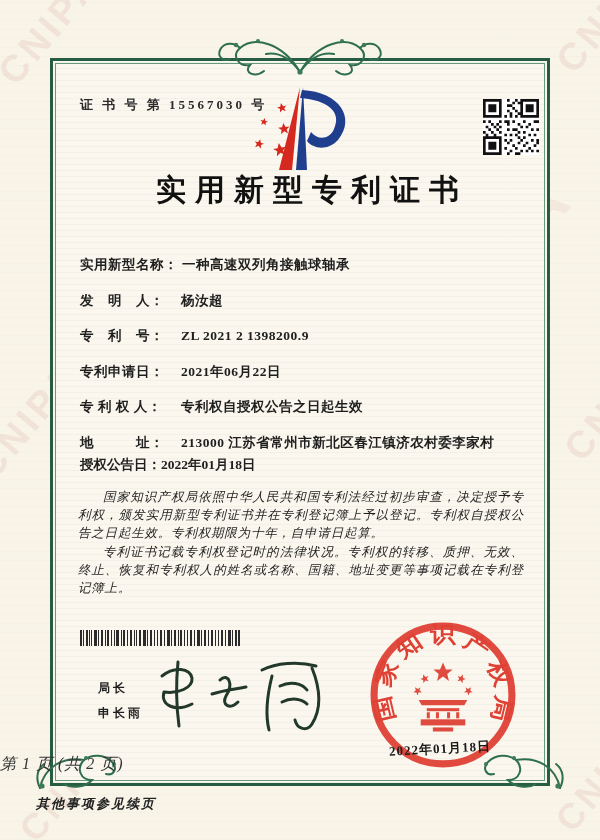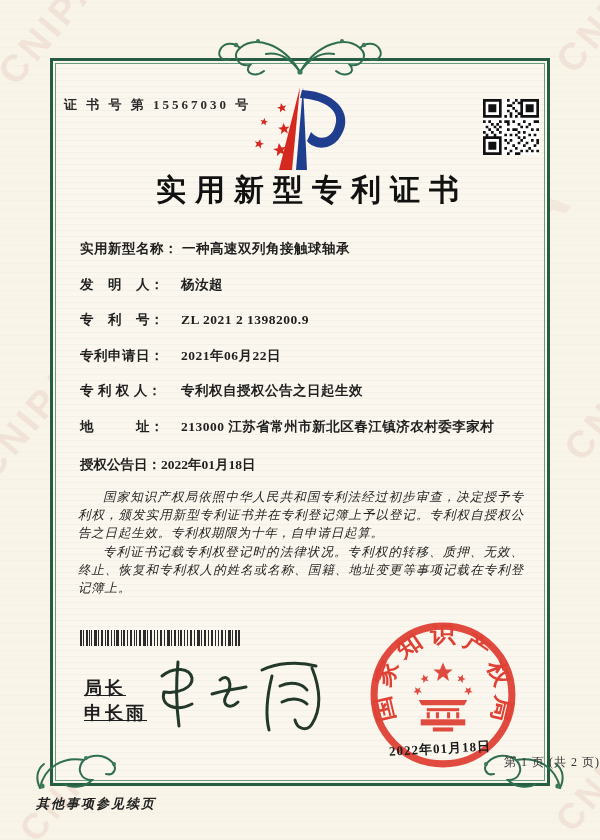--- a/index.html
+++ b/index.html
@@ -29,49 +29,49 @@
     border:3px solid #265c41;
     background:
       repeating-linear-gradient(0deg, rgba(70,130,100,0.05) 0 1px, transparent 1px 6px),
       #fbf7ee;}
   .frame-inner{position:absolute;inset:2px;border:1px solid #67997d;}
   .ornament{position:absolute;pointer-events:none;}
   .orn-top{left:200px;top:32px;width:200px;height:48px;}
   .orn-bl{left:34px;top:740px;width:88px;height:52px;}
   .orn-br{left:478px;top:740px;width:88px;height:52px;}
   
-  .cert-no{position:absolute;left:64px;top:96px;font-size:13px;font-weight:bold;
+  .cert-no{position:absolute;left:80px;top:96px;font-size:13px;font-weight:bold;
     letter-spacing:3px;color:#2b2b2b;}
   .logo{position:absolute;left:240px;top:84px;width:120px;height:90px;}
   .qr{position:absolute;left:483px;top:99px;width:56px;height:56px;}
   .title{position:absolute;left:0;right:0;top:170px;text-align:center;
     font-size:30px;font-weight:bold;letter-spacing:9px;color:#111;padding-left:24px;}
   
   .fields{position:absolute;left:80px;top:240px;width:448px;}
   .field{height:35.6px;font-size:13.5px;font-weight:bold;letter-spacing:0.5px;
     white-space:nowrap;}
-  .flabel{display:inline-block;min-width:97px;}
+  .flabel{display:inline-block;min-width:97px;margin-top:16px;}
   .grant-row{position:absolute;left:80px;top:456px;width:448px;font-size:13.5px;
     font-weight:bold;white-space:nowrap;}
   .grant-right{position:absolute;left:235px;top:0;}
   
   .paras{position:absolute;left:78px;top:488px;width:446px;font-size:12.5px;
     line-height:18px;letter-spacing:0.8px;text-align:justify;font-style:italic;}
   .paras p{margin:0 0 1px 0;text-indent:2em;}
   
   .barcode{position:absolute;left:80px;top:630px;width:160px;height:16px;}
-  .signer{position:absolute;left:84px;top:676px;font-size:18px;font-weight:bold;
-    line-height:25px;letter-spacing:3px;text-decoration:underline;}
+  .signer{position:absolute;left:98px;top:676px;font-size:12px;font-weight:bold;
+    line-height:25px;letter-spacing:3px;}
   .signature{position:absolute;left:140px;top:652px;width:205px;height:90px;}
   .seal{position:absolute;left:368px;top:620px;width:150px;height:150px;opacity:0.93;}
   .seal-date{position:absolute;left:360px;top:740px;width:160px;text-align:center;
     font-size:13px;font-weight:bold;color:#1a1a1a;transform:rotate(-3deg);
     letter-spacing:1px;z-index:5;}
-  .page-no{position:absolute;left:0;right:0;top:754px;text-align:right;
-    font-size:12px;letter-spacing:1px;color:#333;}
+  .page-no{position:absolute;left:0;right:0;top:754px;text-align:left;
+    font-size:16px;letter-spacing:1px;color:#333;font-style:italic;}
   .continuation{position:absolute;left:0;right:0;top:795px;text-align:left;
     font-size:13px;font-weight:bold;font-style:italic;letter-spacing:2px;color:#222;padding-left:36px;}
 </style>
 </head>
 <body>
 
 <div class="page">
 
   <div class="wm wm-tl">CNIPA</div>
   <div class="wm wm-tr">CNIPA</div>

